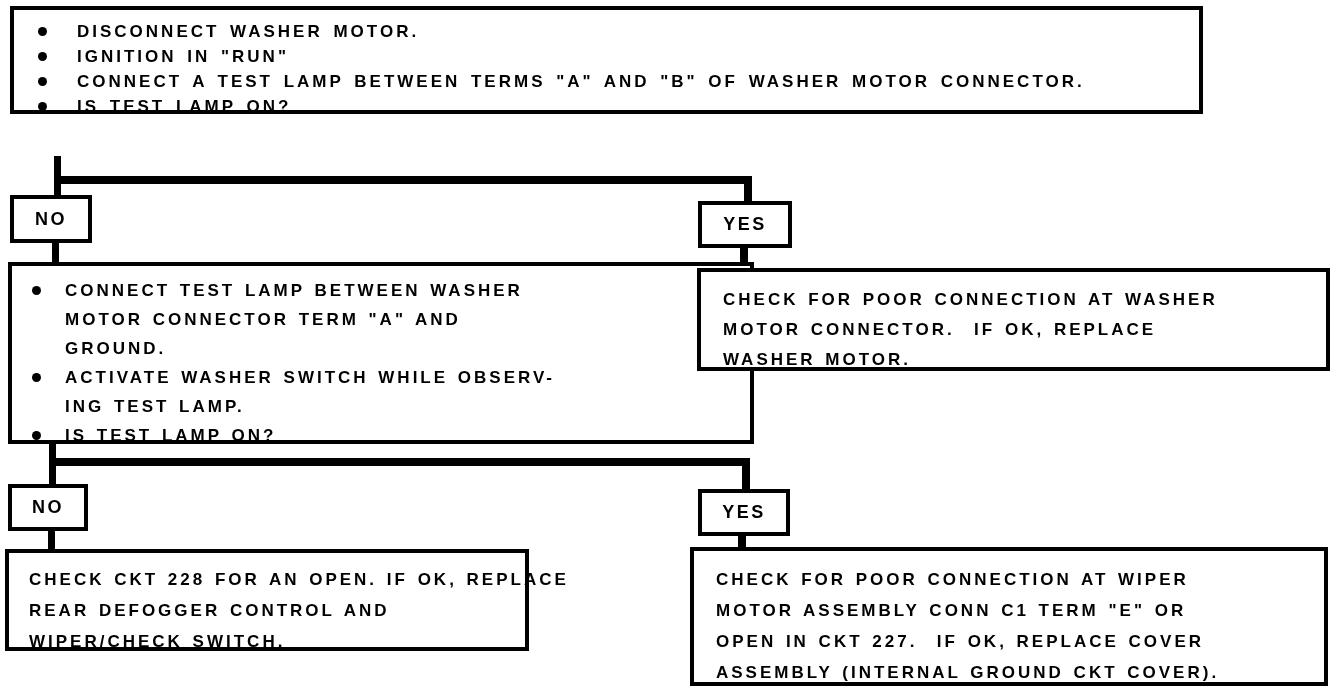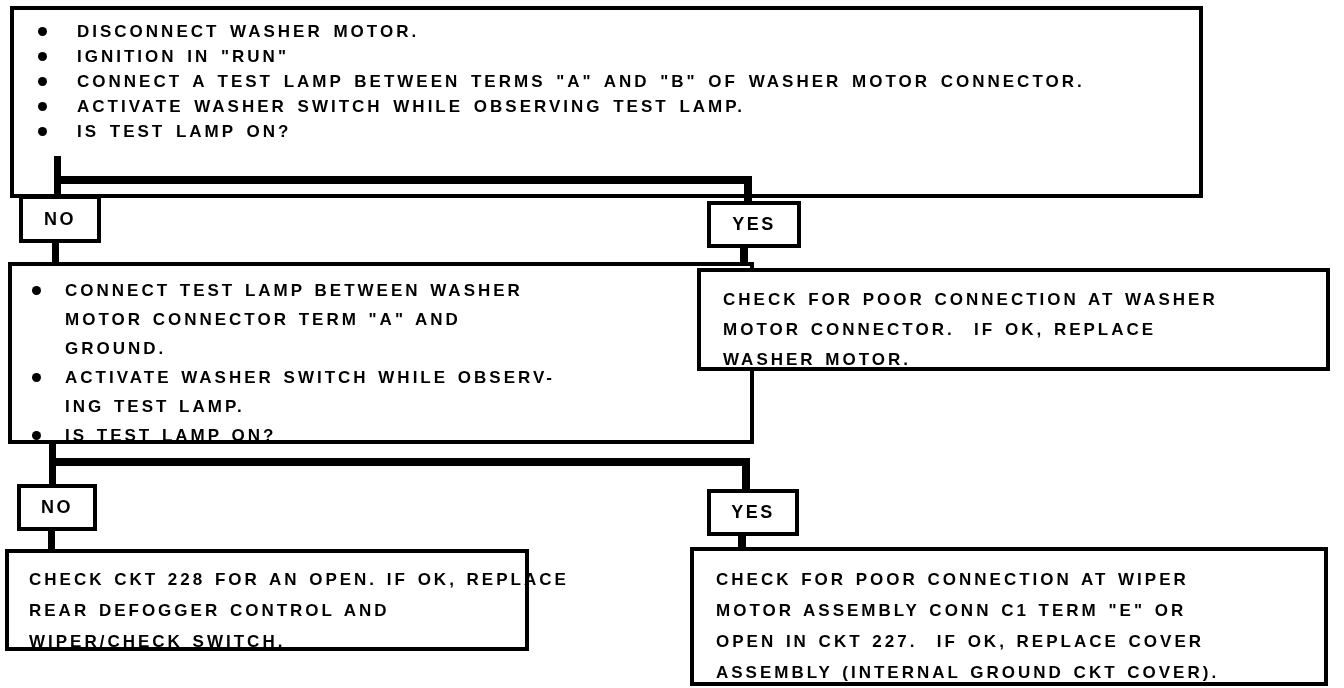--- a/index.html
+++ b/index.html
@@ -36,36 +36,35 @@
   }
   .bullet {
     width: 9px;
     height: 9px;
     border-radius: 50%;
     background: #000000;
     flex: 0 0 9px;
   }
   
   .start-box {
-    left: 10px; top: 6px; width: 1193px; height: 192px;
+    left: 10px; top: 6px; width: 1193px; height: 108px;
     padding: 9px 8px 0 24px;
     font-size: 17px;
     letter-spacing: 3px;
     word-spacing: 3px;
     line-height: 25px;
   }
   .start-box .bullet { margin-top: 8px; margin-right: 30px; }
   
   .label-box {
     display: flex;
     align-items: center;
     justify-content: center;
     font-size: 18px;
     letter-spacing: 2.5px;
-    margin-left: 9px;
   }
   .no1-box  { left: 10px;  top: 195px; width: 82px; height: 48px; }
   .yes1-box { left: 698px; top: 201px; width: 94px; height: 47px; }
   .no2-box  { left: 8px;   top: 484px; width: 80px; height: 47px; }
   .yes2-box { left: 698px; top: 489px; width: 92px; height: 47px; }
   
   .left-mid-box {
     left: 8px; top: 262px; width: 746px; height: 182px;
     padding: 10px 6px 0 20px;
     font-size: 17px;
@@ -120,24 +119,20 @@
     <div class="bullet-item">
       <span class="bullet"></span>
       <div class="line">IGNITION IN "RUN"</div>
     </div>
     <div class="bullet-item">
       <span class="bullet"></span>
       <div class="line">CONNECT A TEST LAMP BETWEEN TERMS "A" AND "B" OF WASHER MOTOR CONNECTOR.</div>
     </div>
     <div class="bullet-item">
       <span class="bullet"></span>
-      <div class="line">ACTIVATE WASHER SWITCH WHILE OBSERVING TEST LAMP.</div>
-    </div>
-    <div class="bullet-item">
-      <span class="bullet"></span>
       <div class="line">IS TEST LAMP ON?</div>
     </div>
   </div>
 
   <div class="conn c-top-no1"></div>
   <div class="conn c-branch1-h"></div>
   <div class="conn c-branch1-down"></div>
 
   <div class="box label-box no1-box">
     <span>NO</span>

